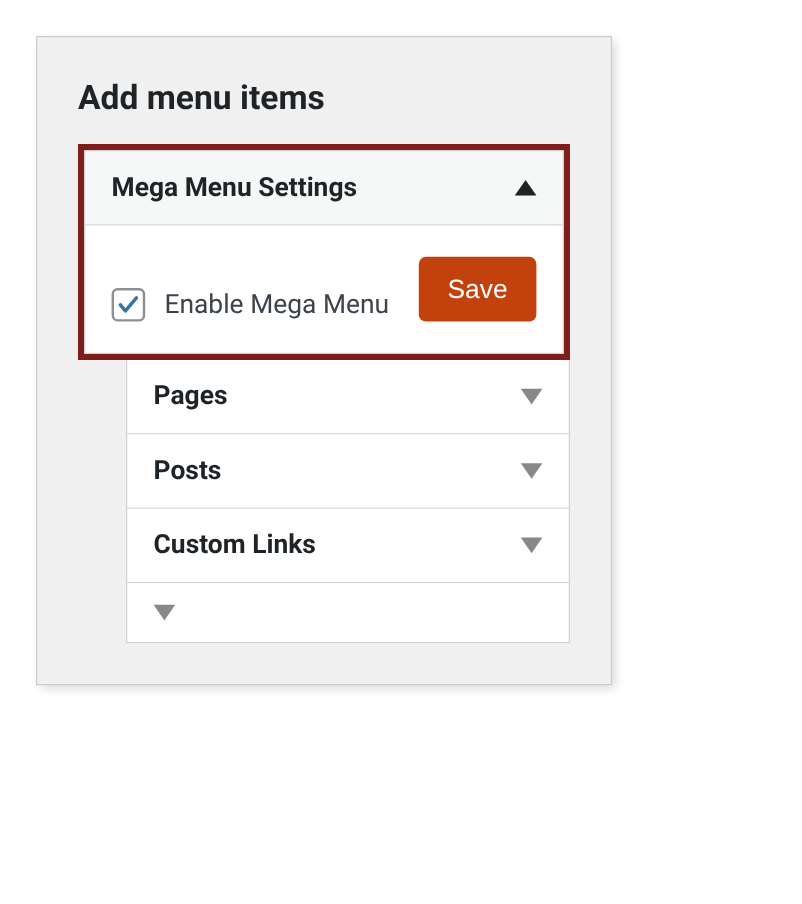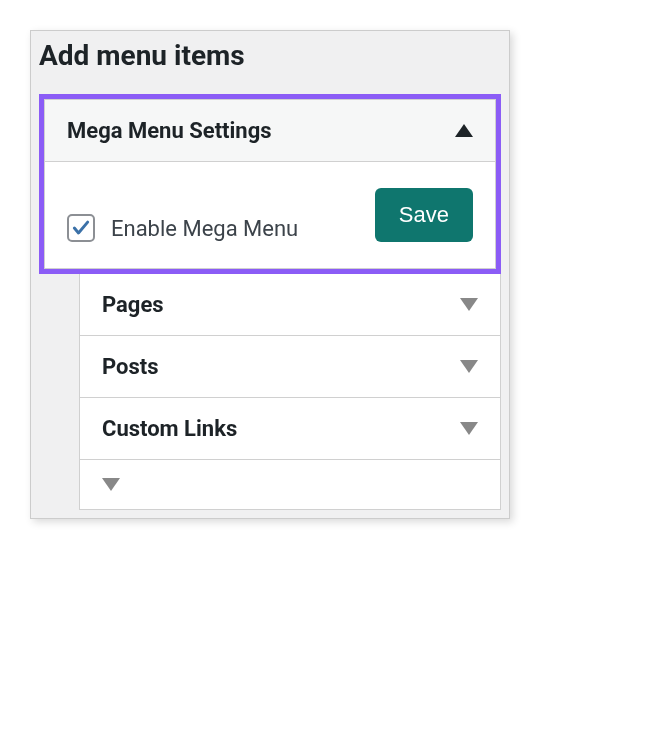--- a/index.html
+++ b/index.html
@@ -10,30 +10,30 @@
     body {
       font-family: -apple-system, BlinkMacSystemFont, "Segoe UI", Roboto, sans-serif;
       background: #ffffff;
       padding: 30px;
     }
     .panel {
       width: 480px;
       background: #f0f0f1;
       border: 1px solid #cccccc;
       box-shadow: 3px 3px 8px rgba(0,0,0,0.15);
-      padding: 8px;
+      padding: 34px;
     }
     .panel-title {
       font-size: 28px;
       font-weight: 700;
       color: #1d2327;
       margin-bottom: 22px;
     }
     .highlight-wrap {
-      border: 5px solid #8b5cf6;
+      border: 5px solid #7f1d1d;
       margin-bottom: 0;
     }
     .accordion-header {
       display: flex;
       align-items: center;
       justify-content: space-between;
       padding: 18px 22px;
       background: #f6f7f7;
       border: 1px solid #d0d0d0;
       cursor: pointer;
@@ -75,21 +75,21 @@
     }
     .checkbox svg {
       width: 20px;
       height: 20px;
     }
     .checkbox-label {
       font-size: 22px;
       color: #3c434a;
     }
     .save-btn {
-      background: #0f766e;
+      background: #c2410c;
       color: #ffffff;
       border: none;
       border-radius: 6px;
       padding: 14px 24px;
       font-size: 22px;
       cursor: pointer;
     }
     .caret-up {
       width: 0;
       height: 0;

